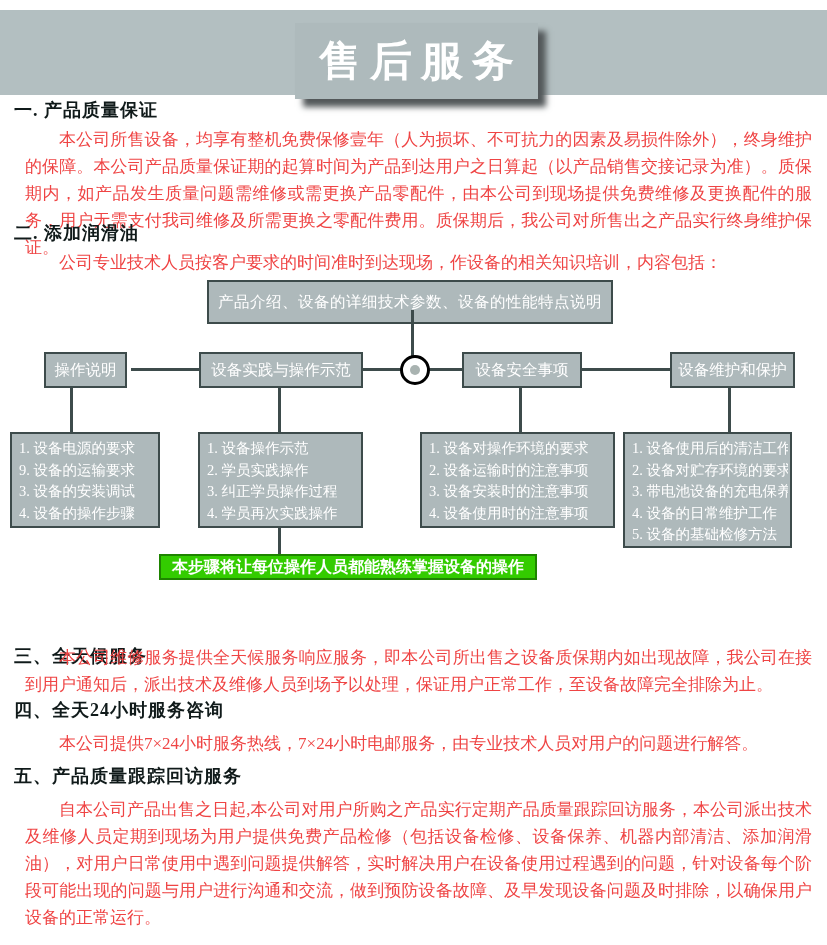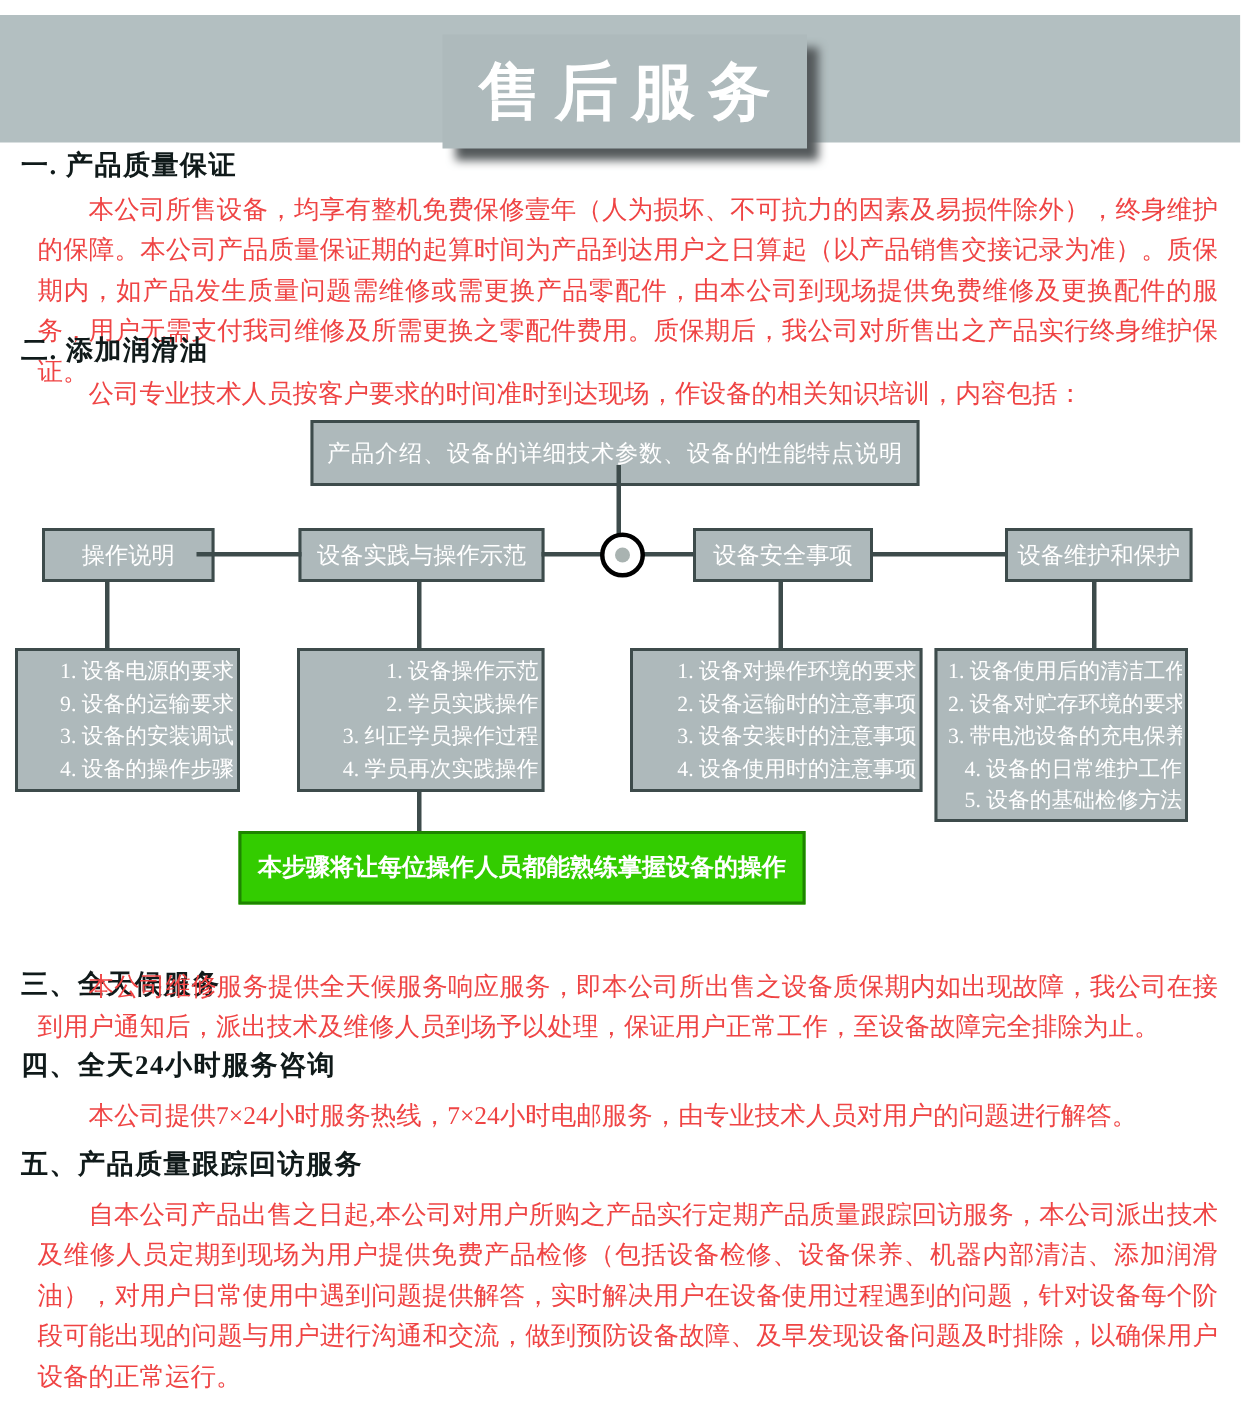--- a/index.html
+++ b/index.html
@@ -79,38 +79,38 @@
   .dbox {
     position: absolute;
     background: #aeb9bb;
     border: 2px solid #3d4b4b;
     color: #ffffff;
     display: flex; align-items: center; justify-content: center;
     text-align: center;
   }
   .root-box { left: 207px; top: 0; width: 406px; height: 44px; font-size: 15.5px; letter-spacing: 0.5px; }
   .branch-box { top: 72px; height: 36px; font-size: 15.5px; }
-  #branch-1 { left: 28px;  width: 115px; }
+  #branch-1 { left: 44px;  width: 83px; }
   #branch-2 { left: 199px; width: 164px; }
   #branch-3 { left: 462px; width: 120px; }
   #branch-4 { left: 670px; width: 125px; }
 
   .list-box {
     position: absolute;
     top: 152px;
     background: #aeb9bb;
     border: 2px solid #3d4b4b;
     color: #ffffff;
     padding: 4px 2px 4px 7px;
   }
   #list-1 { left: 10px;  width: 150px; height: 96px; }
   #list-2 { left: 198px; width: 165px; height: 96px; }
   #list-3 { left: 420px; width: 195px; height: 96px; }
   #list-4 { left: 623px; width: 169px; height: 116px; }
-  .list-box ul { list-style: none; text-align: right; }
+  .list-box ul { list-style: none; }
   .list-box li {
     font-size: 14.5px;
     line-height: 21.5px;
     white-space: nowrap;
     overflow: hidden;
   }
 
   .dline { position: absolute; background: #3d4b4b; }
   .vline { width: 3px; }
   .hline { height: 3px; }
@@ -136,21 +136,21 @@
   }
   .circle-node .dot {
     width: 10px; height: 10px;
     border-radius: 50%;
     background: #a9b3b1;
   }
 
   .note-box {
     position: absolute;
     left: 159px; top: 274px;
-    width: 378px; height: 49px;
+    width: 378px; height: 26px;
     background: #33cc00;
     border: 2px solid #1e8400;
     color: #ffffff;
     font-size: 16px;
     font-weight: bold;
     display: flex; align-items: center; justify-content: center;
     white-space: nowrap;
   }
 </style>
 </head>

